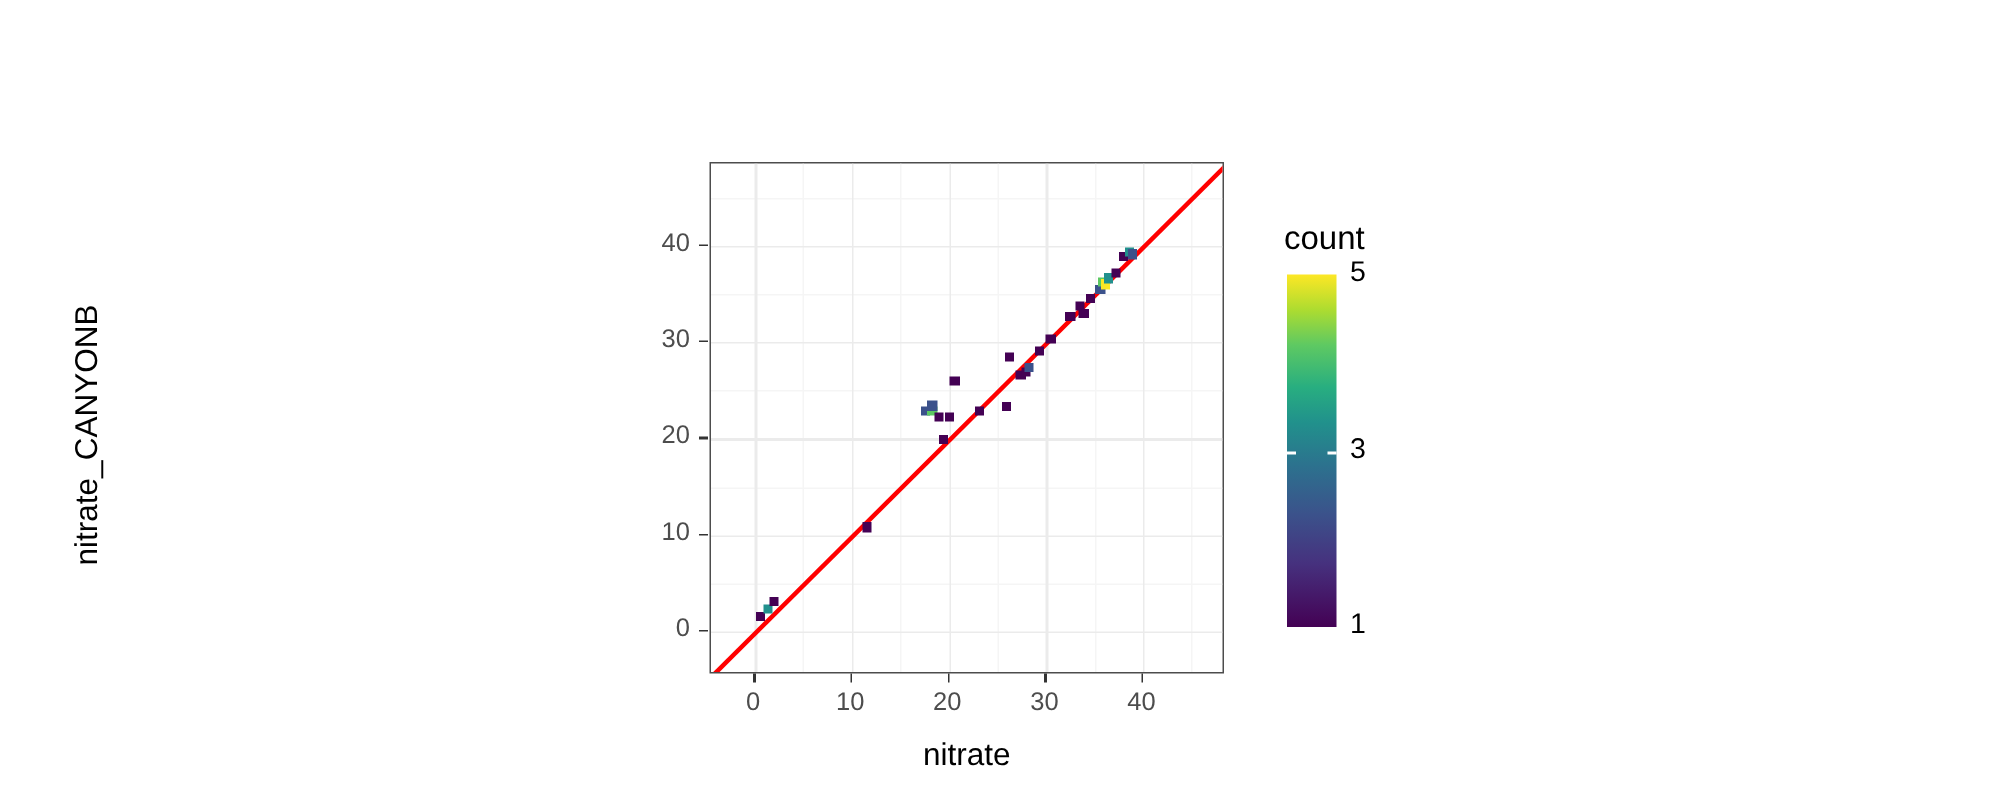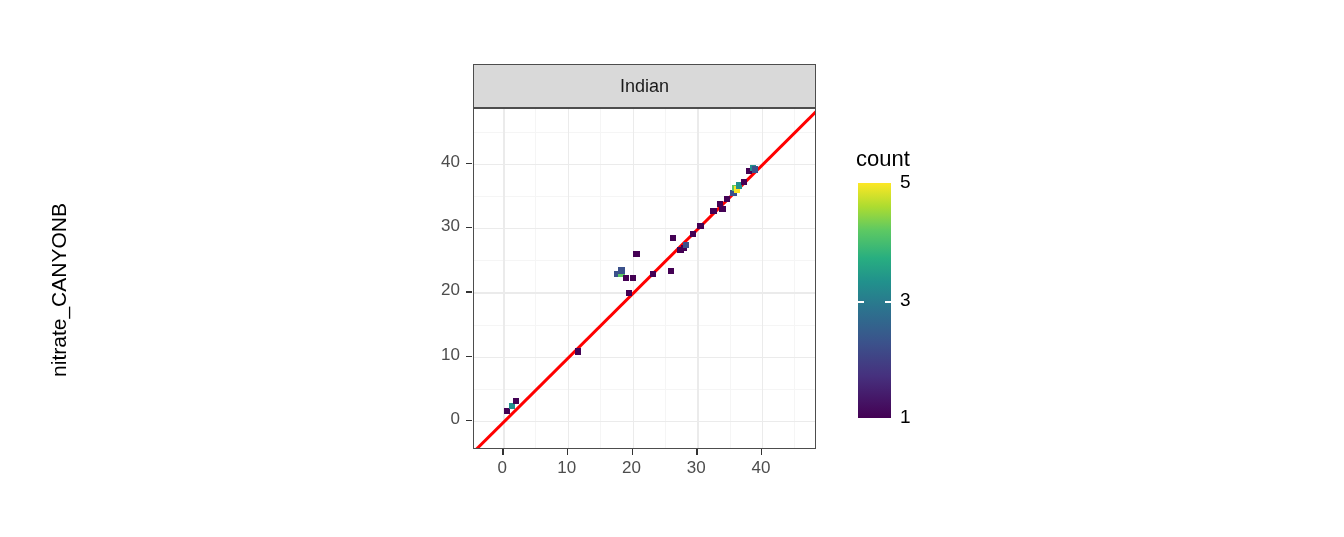--- a/index.html
+++ b/index.html
@@ -129,23 +129,20 @@
     color: #000000;
     white-space: nowrap;
   }
 </style>
 </head>
 <body>
 
 <div id="root">
 
 
-  <div class="facet-strip">
-    <span class="facet-strip-label">Indian</span>
-  </div>
 
   <div class="panel">
     <div class="panel-inner" id="panel-inner">
         <div class="gridline-minor gl-v-min" style="left: 61.4811px;"></div>
         <div class="gridline-minor gl-h-min" style="top: 279.877px;"></div>
         <div class="gridline-minor gl-v-min" style="left: 126.198px;"></div>
         <div class="gridline-minor gl-h-min" style="top: 215.538px;"></div>
         <div class="gridline-minor gl-v-min" style="left: 190.915px;"></div>
         <div class="gridline-minor gl-h-min" style="top: 151.198px;"></div>
         <div class="gridline-minor gl-v-min" style="left: 255.632px;"></div>
@@ -213,20 +210,21 @@
       <div class="axis-tick tick-y" style="top: 355.708px;"></div>
       <div class="tick-label tick-label-y" style="top: 344.708px;">10</div>
       <div class="axis-tick tick-y" style="top: 291.368px;"></div>
       <div class="tick-label tick-label-y" style="top: 280.368px;">20</div>
       <div class="axis-tick tick-y" style="top: 227.028px;"></div>
       <div class="tick-label tick-label-y" style="top: 216.028px;">30</div>
       <div class="axis-tick tick-y" style="top: 162.689px;"></div>
       <div class="tick-label tick-label-y" style="top: 151.689px;">40</div>
     </div>
 
+  <div class="axis-title-x">nitrate</div>
   <div class="axis-title-y">nitrate_CANYONB</div>
 
   <div class="legend">
     <div class="legend-title">count</div>
     <div class="legend-bar"></div>
     <div id="legend-ticks">
         <div class="legend-label" style="top: 266px;">1</div>
         <div class="legend-tickmark" style="left: 6px; top: 160.5px;"></div>
         <div class="legend-tickmark" style="left: 33px; top: 160.5px;"></div>
         <div class="legend-label" style="top: 148.5px;">3</div>

